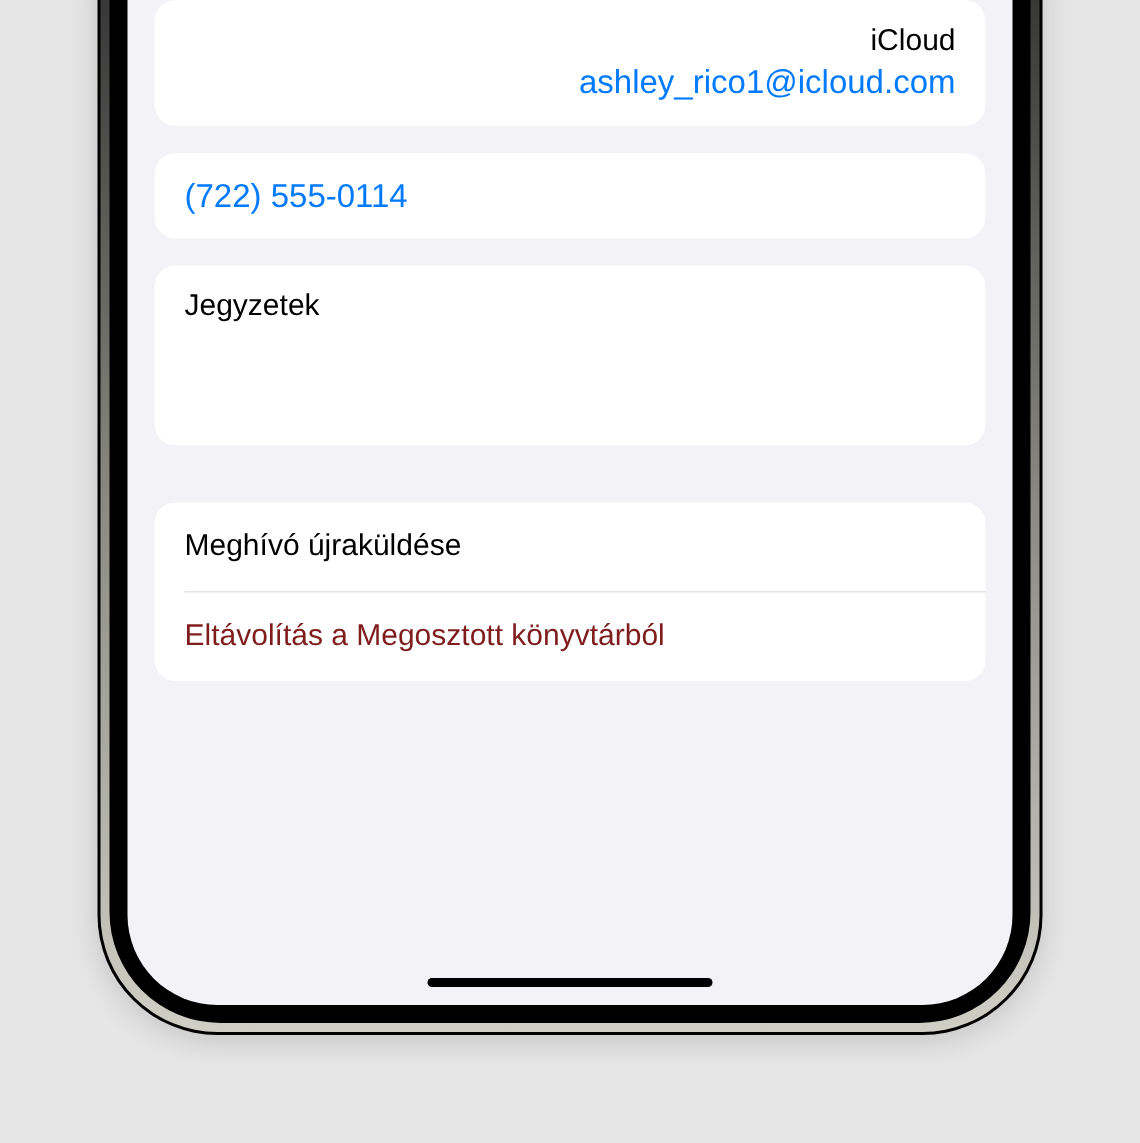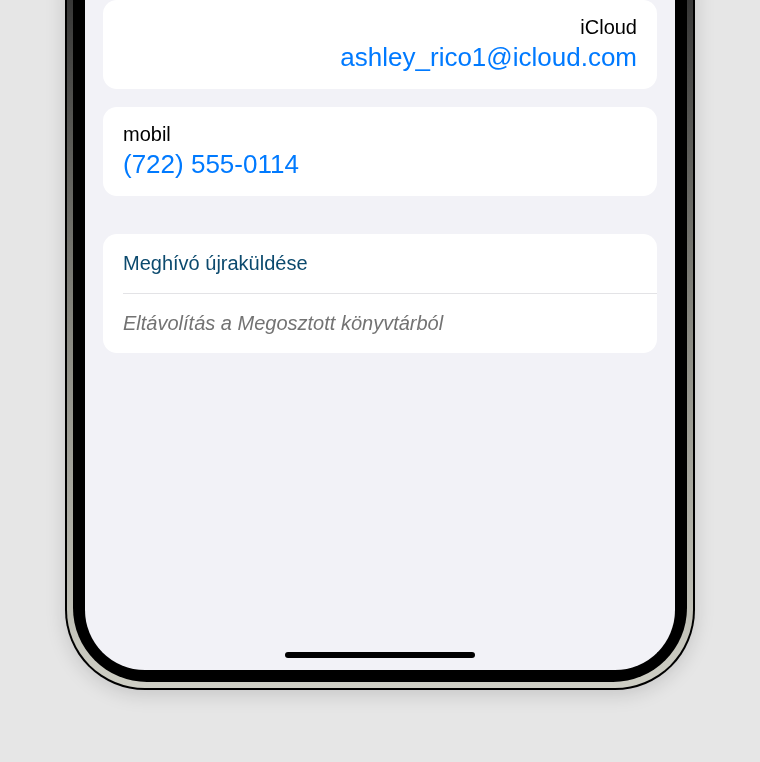--- a/index.html
+++ b/index.html
@@ -69,45 +69,44 @@
     }
     .card-row {
       padding: 14px 20px;
     }
     .label {
       font-size: 20px;
       color: #000;
       line-height: 1.3;
     }
     .value-link {
-      font-size: 26px;
+      font-size: 22px;
       color: #007aff;
       line-height: 1.35;
     }
     .notes-card {
       min-height: 120px;
     }
     .actions-card {
       margin-top: 38px;
     }
     .action-row {
       padding: 18px 20px;
       font-size: 20px;
     }
     .divider {
       height: 1px;
       background: #e3e3e6;
       margin-left: 20px;
     }
     .link-blue {
-      color: #0c4a6e;
+      color: #000000;
     }
     .link-red {
-      color: #737373;
-      font-style: italic;
+      color: #7f1d1d;
     }
     .home-indicator {
       position: absolute;
       bottom: 12px;
       left: 50%;
       transform: translateX(-50%);
       width: 190px;
       height: 6px;
       background: #000;
       border-radius: 4px;
@@ -121,25 +120,29 @@
 
     <div class="card">
       <div class="card-row">
         <div class="label">iCloud</div>
         <div class="value-link">ashley_rico1@icloud.com</div>
       </div>
     </div>
 
     <div class="card">
       <div class="card-row">
-        <div class="label">mobil</div>
         <div class="value-link">(722) 555-0114</div>
       </div>
     </div>
 
+    <div class="card notes-card">
+      <div class="card-row">
+        <div class="label">Jegyzetek</div>
+      </div>
+    </div>
 
     <div class="card actions-card">
       <div class="action-row link-blue">Meghívó újraküldése</div>
       <div class="divider"></div>
       <div class="action-row link-red">Eltávolítás a Megosztott könyvtárból</div>
     </div>
 
     <div class="home-indicator"></div>
   </div>
 </div>

